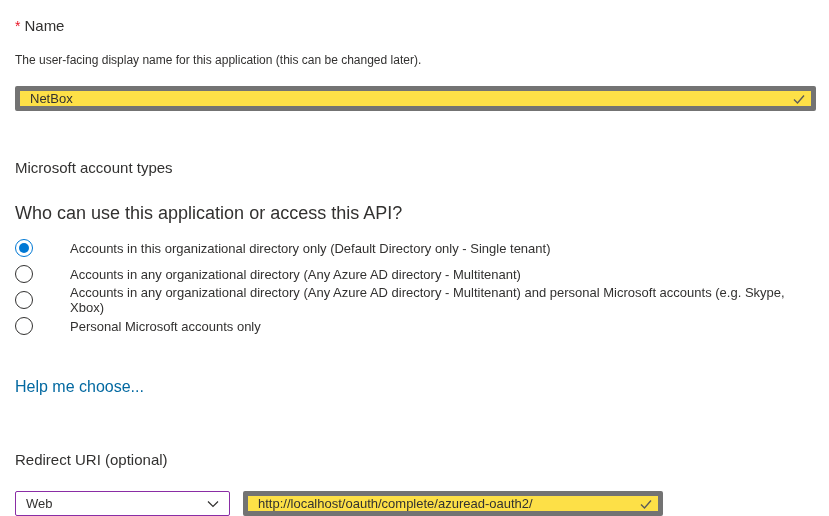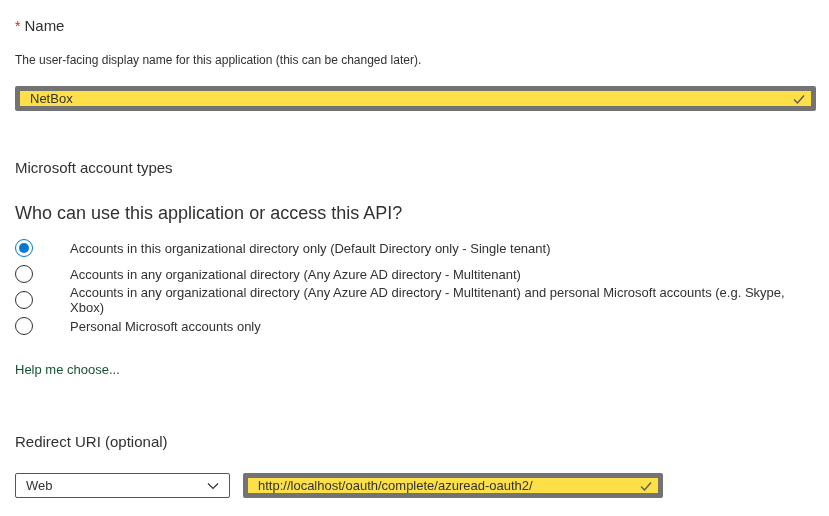--- a/index.html
+++ b/index.html
@@ -82,23 +82,23 @@
     left: 50%; top: 50%;
     width: 10px; height: 10px;
     border-radius: 50%;
     background: #0078d4;
     transform: translate(-50%, -50%);
   }
   .radio-label { font-size: 13px; color: #323130; }
 
   .help-link {
     display: inline-block;
-    margin-top: 23px;
-    font-size: 13px;
-    color: #14532d;
+    margin-top: 39px;
+    font-size: 16px;
+    color: #0369a1;
     text-decoration: none;
     cursor: pointer;
   }
 
   
   .redirect-section { margin-top: 50px; }
   .redirect-desc { margin-top: 13px; max-width: 795px; }
 
   .uri-row {
     margin-top: 17px;

